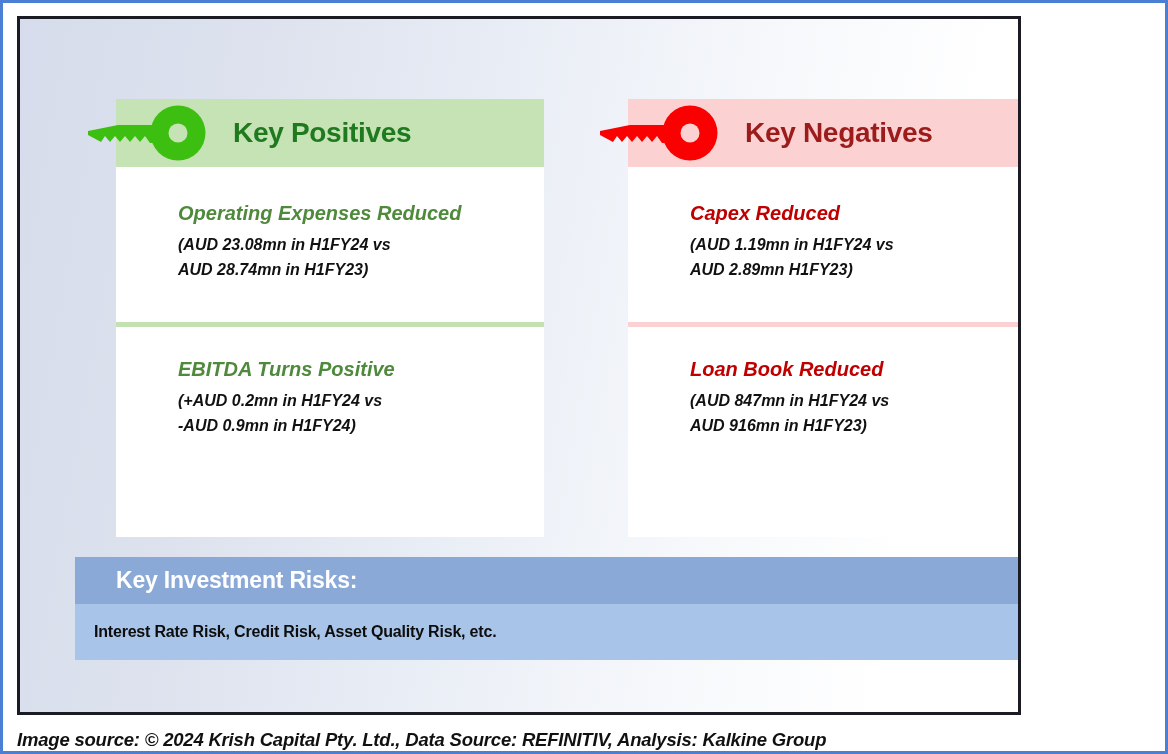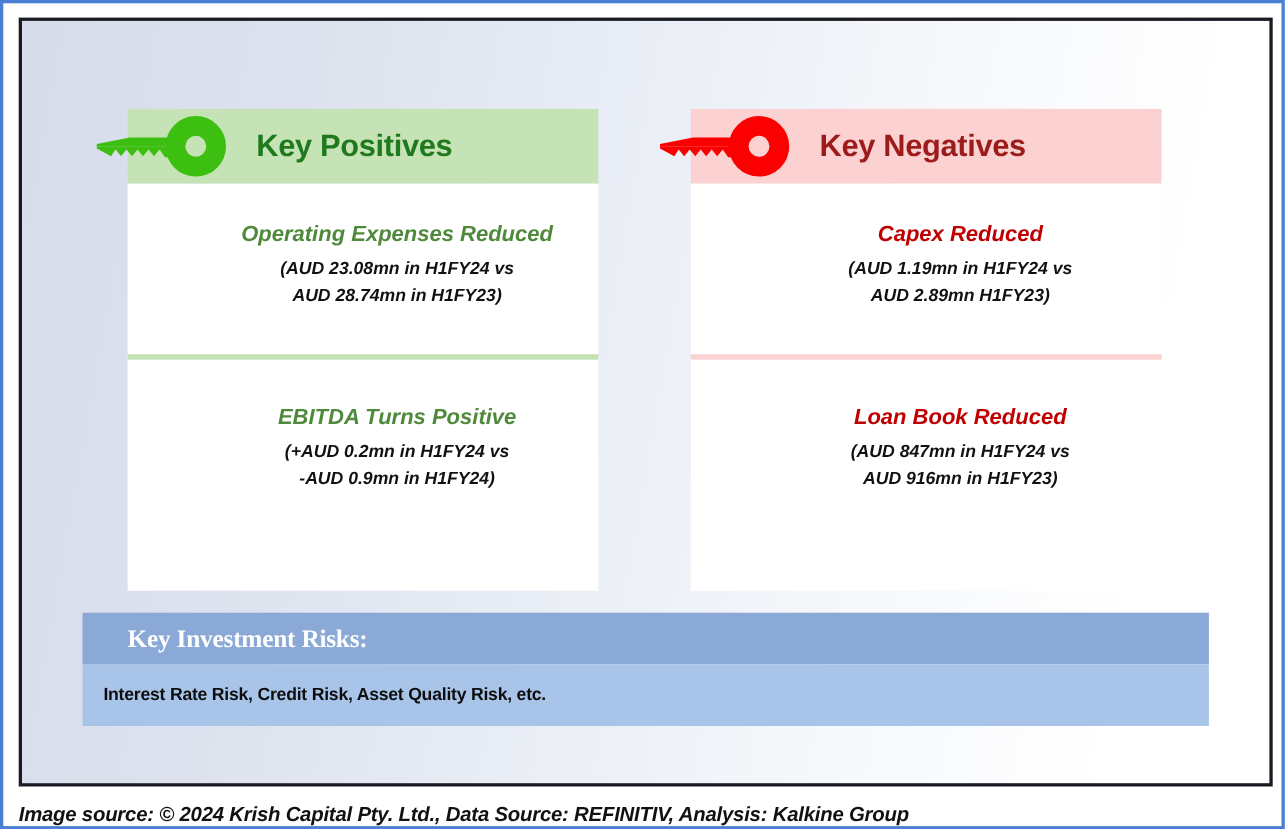--- a/index.html
+++ b/index.html
@@ -23,33 +23,32 @@
     box-sizing: border-box;
     border: 3px solid #4a7fd4;
     background: #ffffff;
   }
 
   
   .panel {
     position: absolute;
     left: 14px;
     top: 13px;
-    width: 1140px;
+    width: 1004px;
     height: 699px;
     box-sizing: border-box;
     border: 3px solid #1b1b24;
     background: linear-gradient(100deg,
                 #d6dceb 0%,
                 #dde2ee 22%,
                 #e9edf5 45%,
                 #f6f8fb 68%,
                 #ffffff 88%,
                 #ffffff 100%);
     overflow: hidden;
-    text-align: center;
   }
 
   
   .columns {
     position: absolute;
     left: 0; top: 0;
     width: 100%;
     height: 100%;
   }
 
@@ -97,21 +96,21 @@
     height: 370px;
     position: relative;
   }
 
   .item {
     padding: 0 0 0 62px;
     box-sizing: border-box;
     font-style: italic;
   }
   .item-1 { padding-top: 34px; height: 155px; }
-  .item-2 { padding-top: 40px; }
+  .item-2 { padding-top: 30px; }
 
   .item-title {
     font-size: 20px;
     font-weight: bold;
     margin: 0 0 7px 0;
     line-height: 1.25;
   }
   .col-positives .item-title { color: #4f8a3c; }
   .col-negatives .item-title { color: #c00000; }
 
@@ -136,21 +135,20 @@
     position: absolute;
     left: 55px;
     top: 538px;
     width: 1024px;
   }
   .risks-header {
     background: #8aa9d6;
     height: 47px;
     display: flex;
     align-items: center;
-    font-family: Liberation Serif, serif;
   }
   .risks-header-text {
     color: #ffffff;
     font-size: 23px;
     font-weight: bold;
     padding-left: 41px;
     letter-spacing: -0.2px;
   }
   .risks-body {
     background: #a8c4e8;

